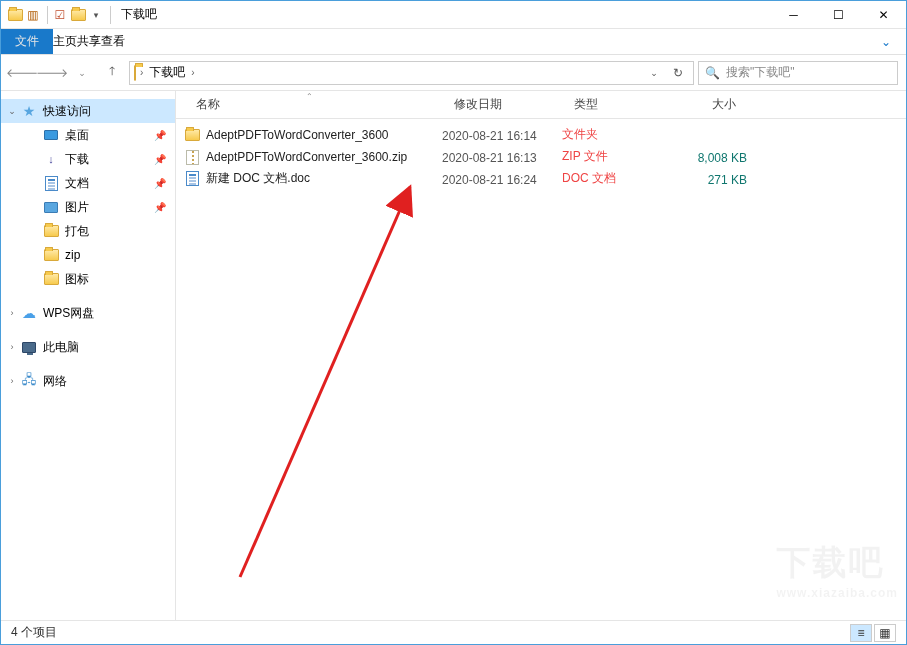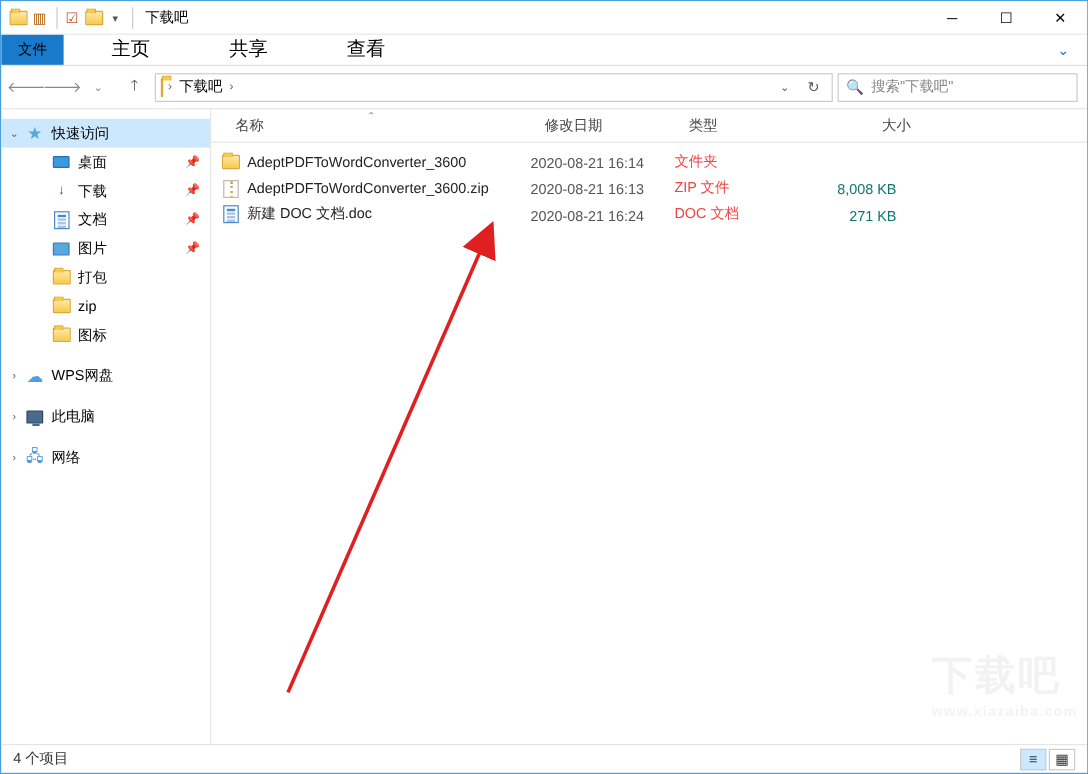--- a/index.html
+++ b/index.html
@@ -8,22 +8,22 @@
 
 .titlebar { height: 28px; display: flex; align-items: center; padding-left: 6px; background: #fff; border-bottom: 1px solid #e5e5e5; }
 .titlebar .ticon { width: 16px; height: 16px; margin-right: 2px; display: flex; align-items: center; justify-content: center; }
 .titlebar .sep { width: 1px; height: 18px; background: #ccc; margin: 0 4px; }
 .titlebar .title { margin-left: 6px; font-size: 12px; }
 .winctrls { margin-left: auto; display: flex; }
 .winctrls div { width: 45px; height: 28px; display: flex; align-items: center; justify-content: center; font-size: 12px; }
 
 
 .ribbon { height: 26px; display: flex; align-items: stretch; background: #fff; border-bottom: 1px solid #e1e1e1; }
-.ribbon .filebtn { background: #1979ca; color: #000000; padding: 0 14px; display: flex; align-items: center; font-size: 12px; }
-.ribbon .tab { padding: 0 26px; display: flex; align-items: center; font-size: 16px; margin-left: 14px; }
+.ribbon .filebtn { background: #1979ca; color: #e5e5e5; padding: 0 14px; display: flex; align-items: center; font-size: 12px; }
+.ribbon .tab { padding: 0 0; display: flex; align-items: center; font-size: 12px; }
 .ribbon .help { margin-left: auto; width: 40px; display: flex; align-items: center; justify-content: center; color: #1979ca; }
 
 
 .addrrow { height: 36px; display: flex; align-items: center; padding: 4px 8px; gap: 4px; border-bottom: 1px solid #e5e5e5; }
 .navbtn { width: 26px; height: 26px; display: flex; align-items: center; justify-content: center; color: #888; border-radius: 2px; }
 .navbtn.enabled { color: #555; }
 .addrbox { flex: 1; height: 24px; border: 1px solid #ccc; display: flex; align-items: center; padding: 0 4px; gap: 4px; }
 .addrbox .crumb { display: flex; align-items: center; gap: 4px; height: 100%; padding: 0 2px; }
 .addrbox .chev { color: #666; font-size: 10px; }
 .addrbox .spacer { flex: 1; }
@@ -43,21 +43,21 @@
 .side-item .sicon { width: 16px; height: 16px; display: flex; align-items: center; justify-content: center; }
 .side-item .label { white-space: nowrap; }
 .side-gap { height: 10px; }
 
 .content { flex: 1; display: flex; flex-direction: column; position: relative; }
 .colheaders { height: 28px; display: flex; align-items: center; border-bottom: 1px solid #e5e5e5; padding-left: 20px; }
 .colheaders .col { color: #444; font-size: 12px; }
 .col.name { width: 258px; position: relative; }
 .col.date { width: 120px; }
 .col.type { width: 115px; }
-.col.size { width: 90px; text-align: right; padding-right: 20px; }
+.col.size { width: 90px; text-align: center; padding-right: 20px; }
 .col.name .sortarrow { position: absolute; top: -4px; left: 110px; color: #888; font-size: 8px; }
 .filelist { flex: 1; padding-top: 2px; }
 .filerow { height: 22px; display: flex; align-items: flex-end; padding-left: 8px; }
 .filerow .fcell { font-size: 12px; color: #222; }
 .filerow .name { width: 258px; display: flex; align-items: center; gap: 6px; }
 .filerow .date { width: 120px; color: #555; }
 .filerow .type { width: 115px; color: #ef4444; }
 .filerow .size { width: 90px; text-align: right; color: #0f766e; padding-right: 20px; }
 .filerow .ficon { width: 16px; height: 16px; display: flex; align-items: center; justify-content: center; }
 

